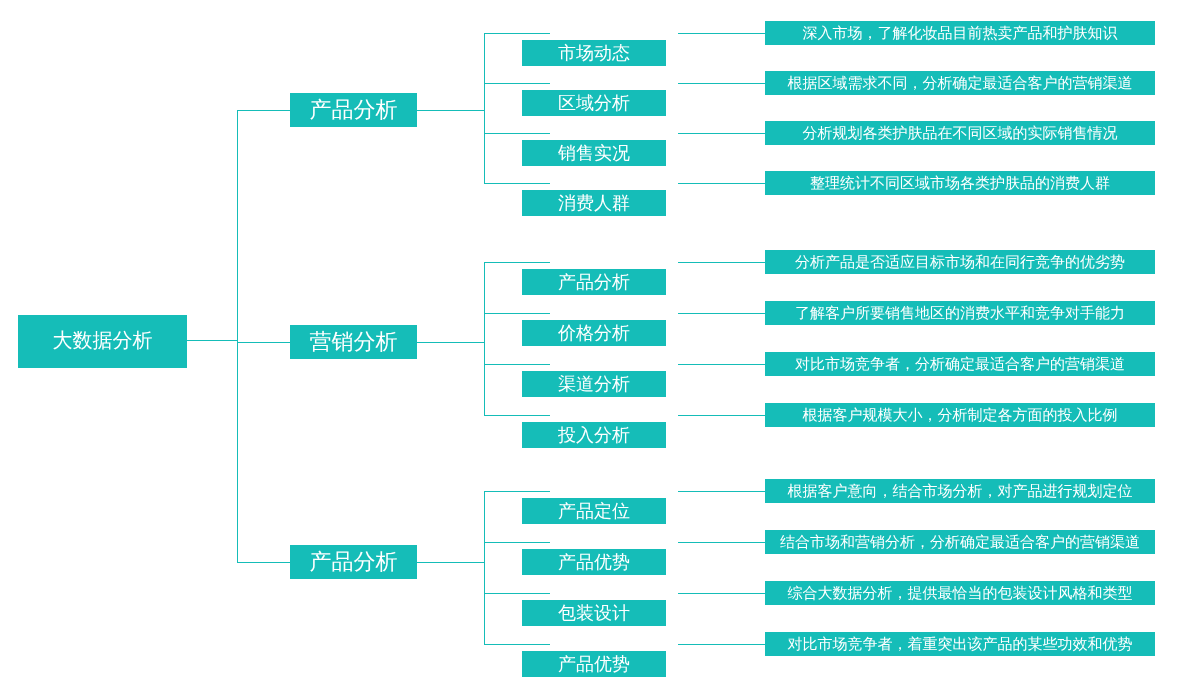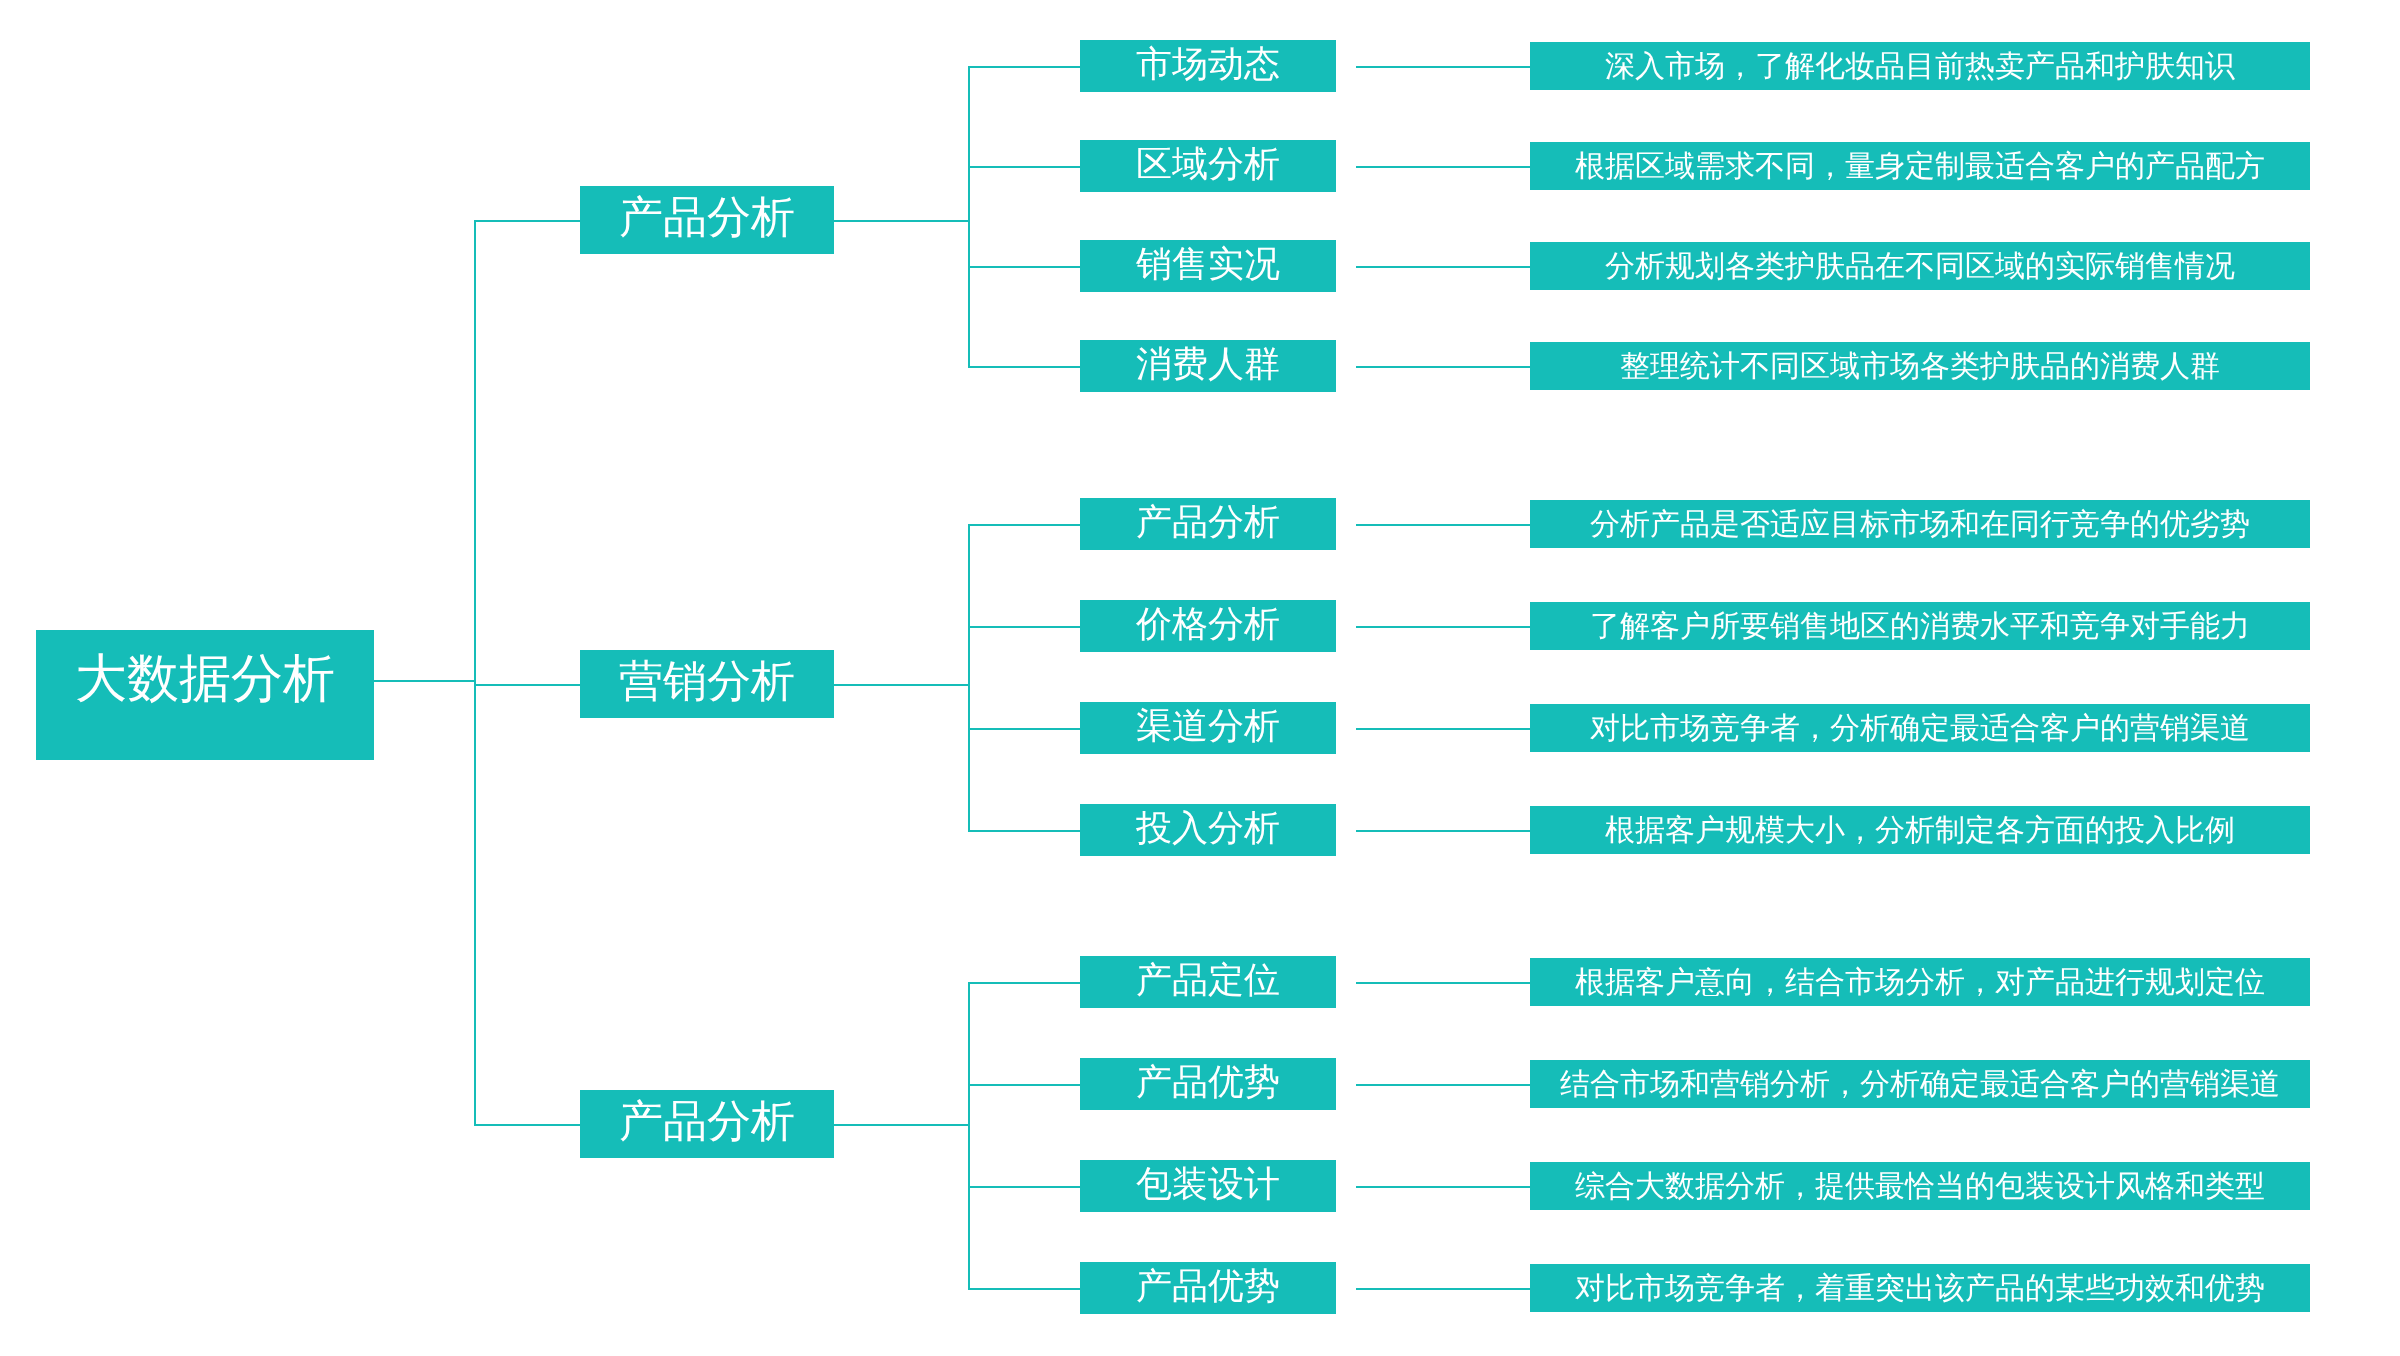--- a/index.html
+++ b/index.html
@@ -5,23 +5,23 @@
   :root { --teal:#15BDB8; }
   html,body { margin:0; padding:0; background:#ffffff; }
   .canvas {
     position:relative; width:1200px; height:678px; background:#ffffff;
     font-family:"DejaVu Sans","Liberation Sans",sans-serif; overflow:hidden;
   }
   .node {
     position:absolute; background:var(--teal); color:#ffffff;
     text-align:center; white-space:nowrap; box-sizing:border-box;
   }
-  .root   { left:18px;  width:169px; height:65px; line-height:50px; font-size:26px; }
+  .root   { left:18px;  width:169px; height:53px; line-height:50px; font-size:20px; }
   .branch { left:290px; width:127px; height:34px; line-height:34px; font-size:22px; }
-  .sub    { left:540px; width:128px; height:26px; line-height:26px; font-size:18px; }
+  .sub    { left:522px; width:144px; height:26px; line-height:26px; font-size:18px;margin-top:20px; }
   .desc   { left:765px; width:390px; height:24px; line-height:24px; font-size:15px; }
   .hl { position:absolute; height:1px; background:var(--teal); }
   .vl { position:absolute; width:1px;  background:var(--teal); }
 </style>
 </head>
 <body>
 
 <div class="canvas">
 
   <div>
@@ -70,21 +70,21 @@
 
   <div class="node branch" style="top:93px">产品分析</div>
   <div class="node branch" style="top:325px">营销分析</div>
   <div class="node branch" style="top:545px">产品分析</div>
 
   <div class="node sub" style="top:20px">市场动态</div>
   <div class="node sub" style="top:70px">区域分析</div>
   <div class="node sub" style="top:170px">消费人群</div>
   <div class="node sub" style="top:120px">销售实况</div>
   <div class="node desc" style="top:21px">深入市场，了解化妆品目前热卖产品和护肤知识</div>
-  <div class="node desc" style="top:71px">根据区域需求不同，量身定制最适合客户的产品配方</div>
+  <div class="node desc" style="top:71px">根据区域需求不同，分析确定最适合客户的营销渠道</div>
   <div class="node desc" style="top:121px">分析规划各类护肤品在不同区域的实际销售情况</div>
   <div class="node desc" style="top:171px">整理统计不同区域市场各类护肤品的消费人群</div>
 
   <div class="node sub" style="top:249px">产品分析</div>
   <div class="node sub" style="top:300px">价格分析</div>
   <div class="node sub" style="top:351px">渠道分析</div>
   <div class="node sub" style="top:402px">投入分析</div>
   <div class="node desc" style="top:250px">分析产品是否适应目标市场和在同行竞争的优劣势</div>
   <div class="node desc" style="top:301px">了解客户所要销售地区的消费水平和竞争对手能力</div>
   <div class="node desc" style="top:352px">对比市场竞争者，分析确定最适合客户的营销渠道</div>

